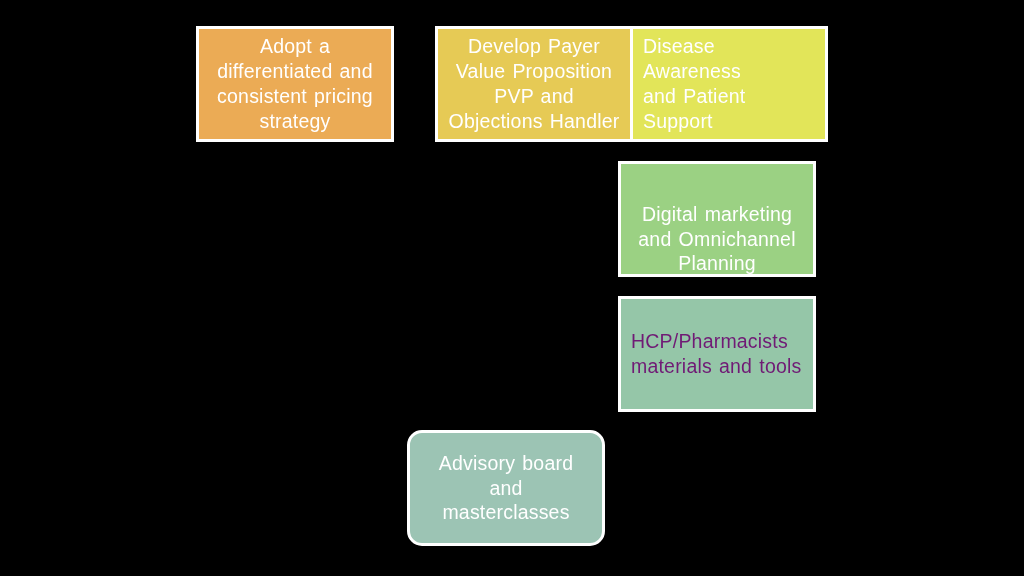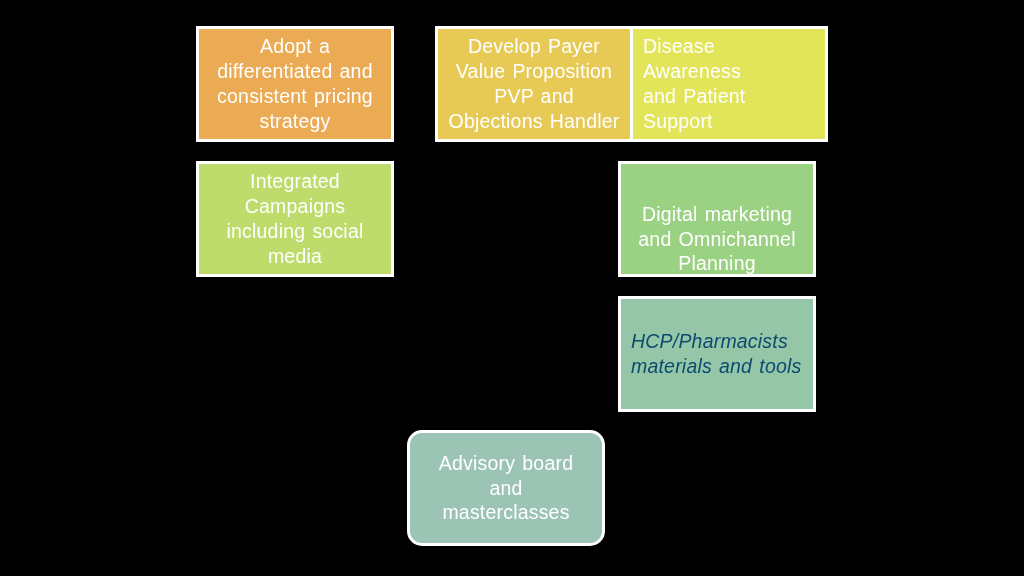--- a/index.html
+++ b/index.html
@@ -62,32 +62,26 @@
     <div class="tile" style="left: 392px; top: 26px; width: 198px; height: 116px; background: rgb(230, 202, 85); border-color: rgb(255, 255, 255); margin-left: 43px;">
       <div class="tile-label" style="color: rgb(255, 255, 255);">Develop Payer
 Value Proposition
 PVP and
 Objections Handler</div>
     </div>
     <div class="tile align-left" style="left: 630px; top: 26px; width: 198px; height: 116px; background: rgb(226, 229, 89); border-color: rgb(255, 255, 255);">
       <div class="tile-label" style="color: rgb(255, 255, 255);">Disease Awareness
 and Patient Support</div>
     </div>
-    <div class="tile" style="left: 196px; top: 161px; width: 198px; height: 116px; background: rgb(190, 220, 108); border-color: rgb(255, 255, 255);">
-      <div class="tile-label" style="color: rgb(255, 255, 255);">Integrated
-Campaigns
-including social
-media</div>
-    </div>
     <div class="tile" style="left: 618px; top: 161px; width: 198px; height: 116px; background: rgb(155, 209, 131); border-color: rgb(255, 255, 255);">
       <div class="tile-label" style="color: rgb(255, 255, 255); margin-top: 40px;">Digital marketing
 and Omnichannel
 Planning</div>
     </div>
     <div class="tile align-left" style="left: 618px; top: 296px; width: 198px; height: 116px; background: rgb(149, 198, 168); border-color: rgb(255, 255, 255);">
-      <div class="tile-label" style="color: #0c4a6e; font-style: italic;">HCP/Pharmacists
+      <div class="tile-label" style="color: #701a75;">HCP/Pharmacists
 materials and tools</div>
     </div>
     <div class="tile" style="left: 407px; top: 430px; width: 198px; height: 116px; background: rgb(156, 196, 180); border-color: rgb(255, 255, 255); border-radius: 15px;">
       <div class="tile-label" style="color: rgb(255, 255, 255);">Advisory board and
 masterclasses</div>
     </div>
   </div>
 
 </body></html>

